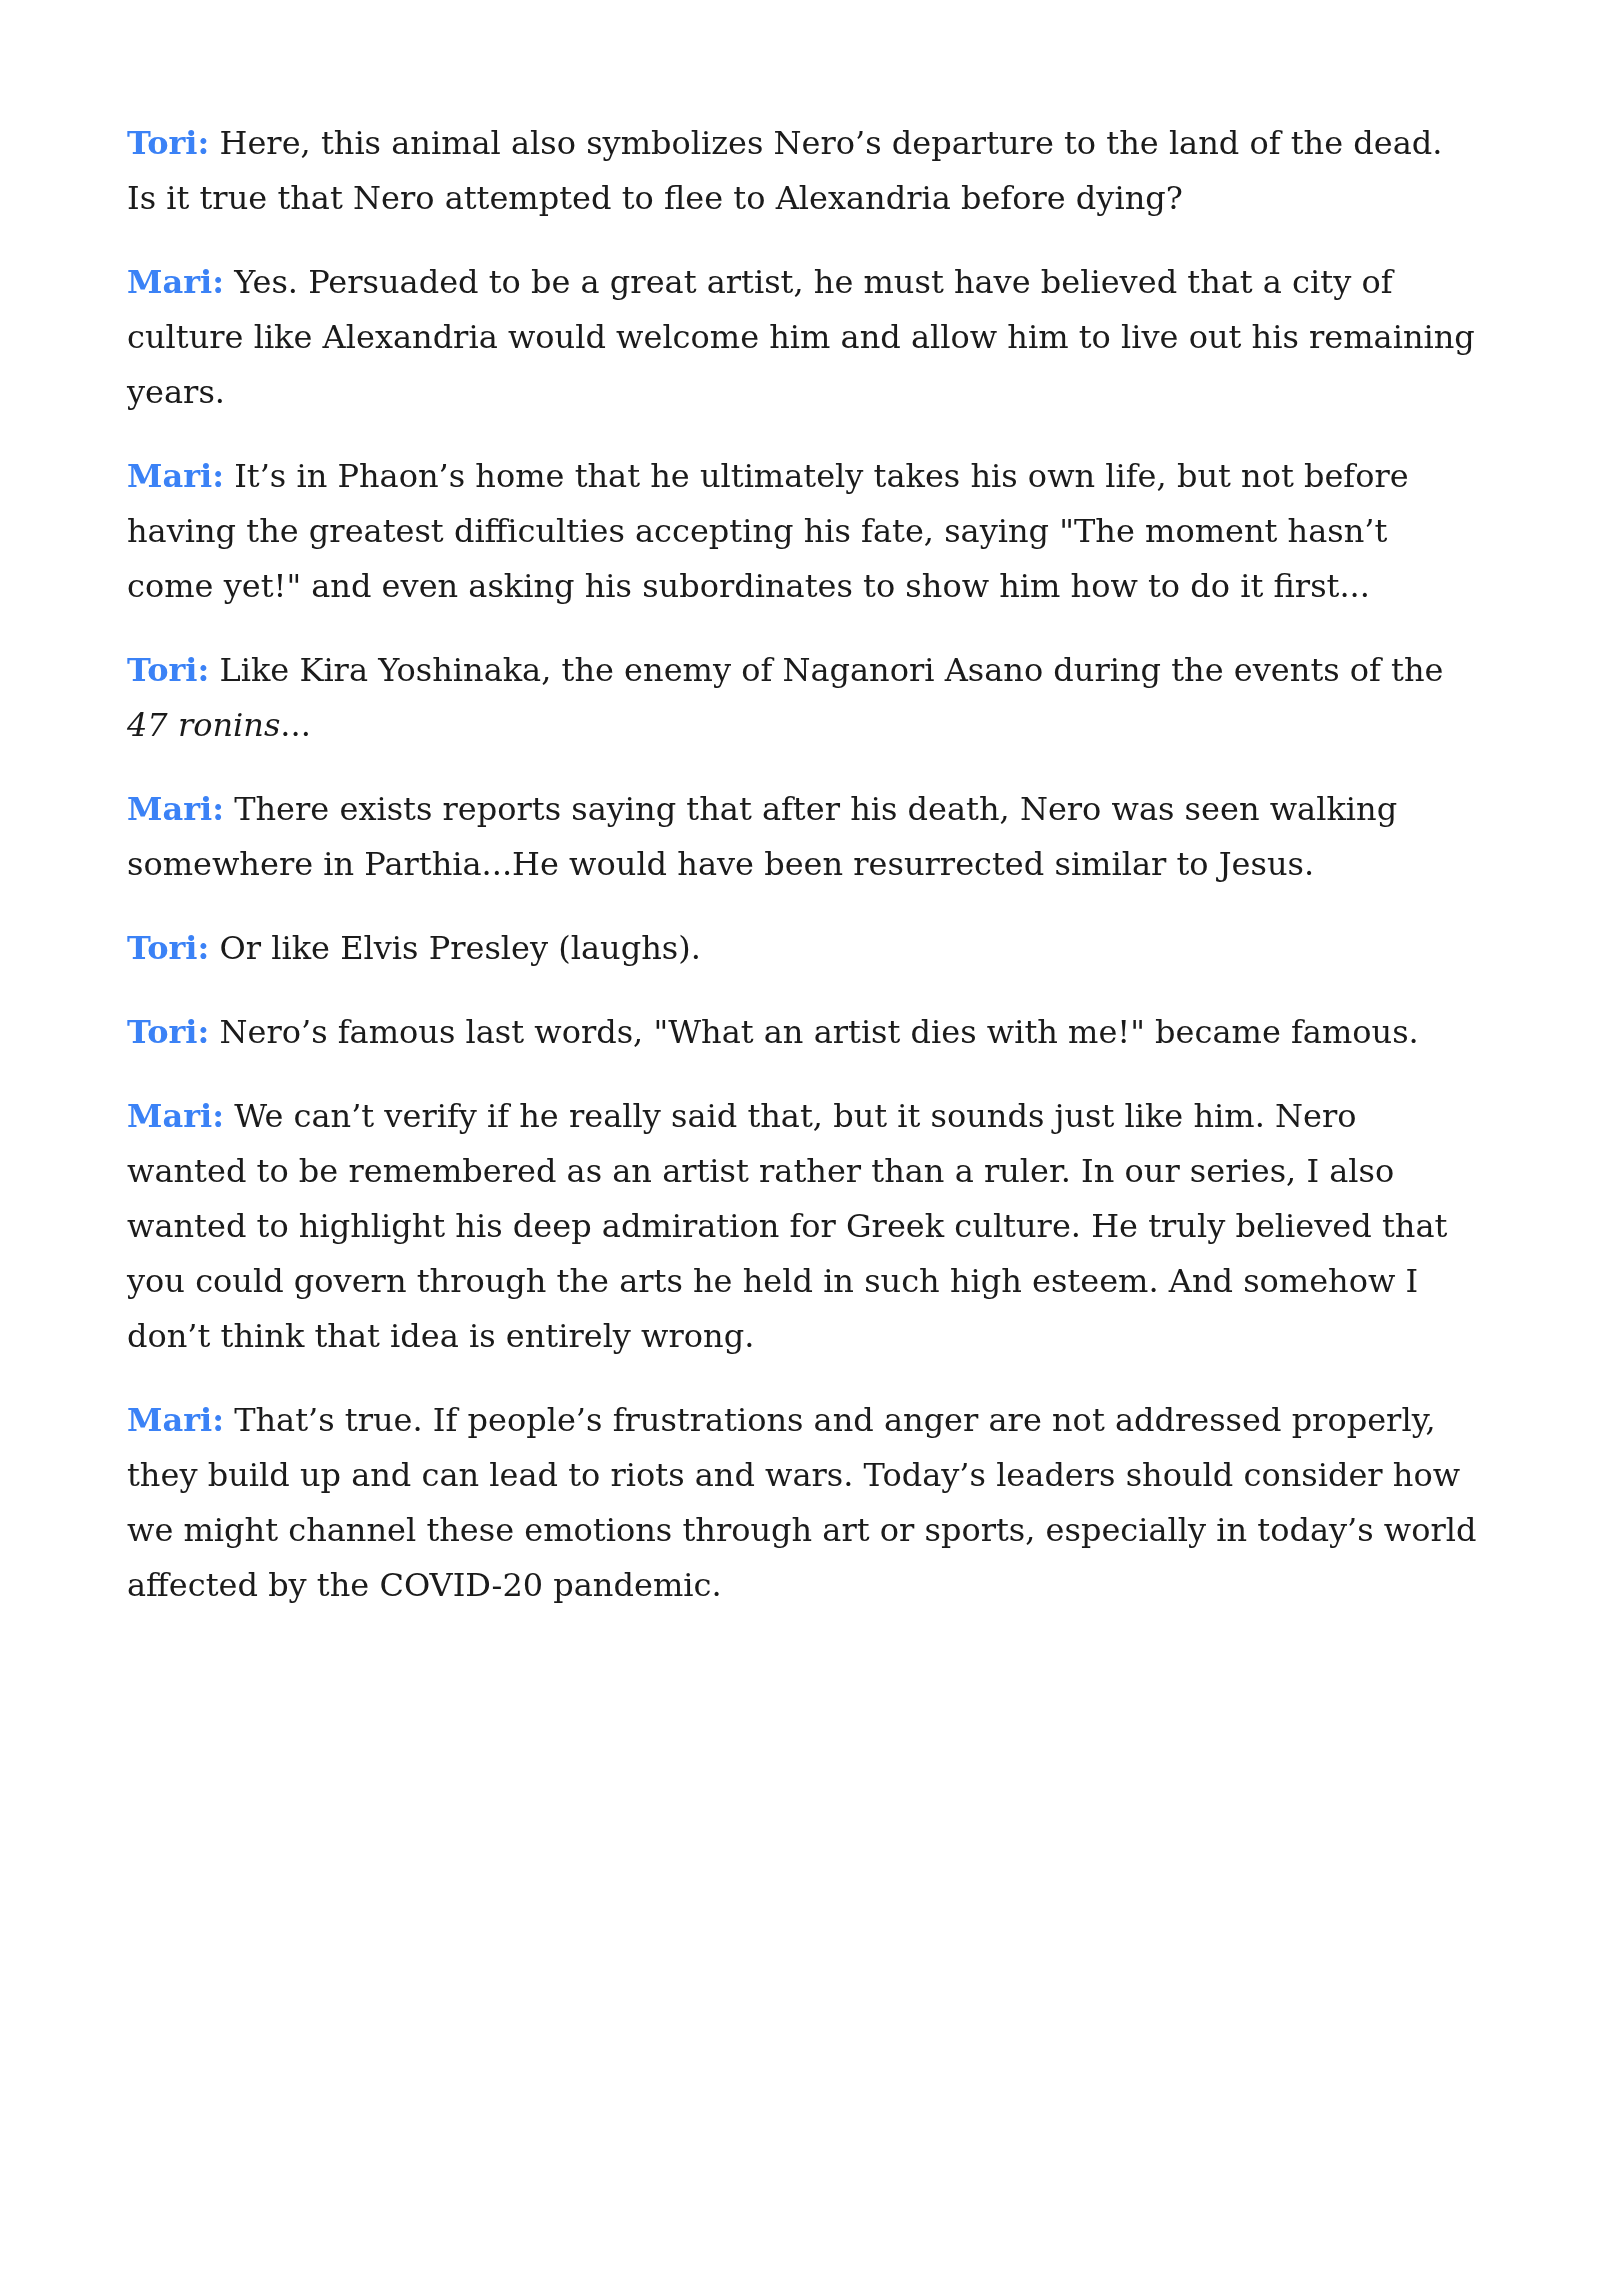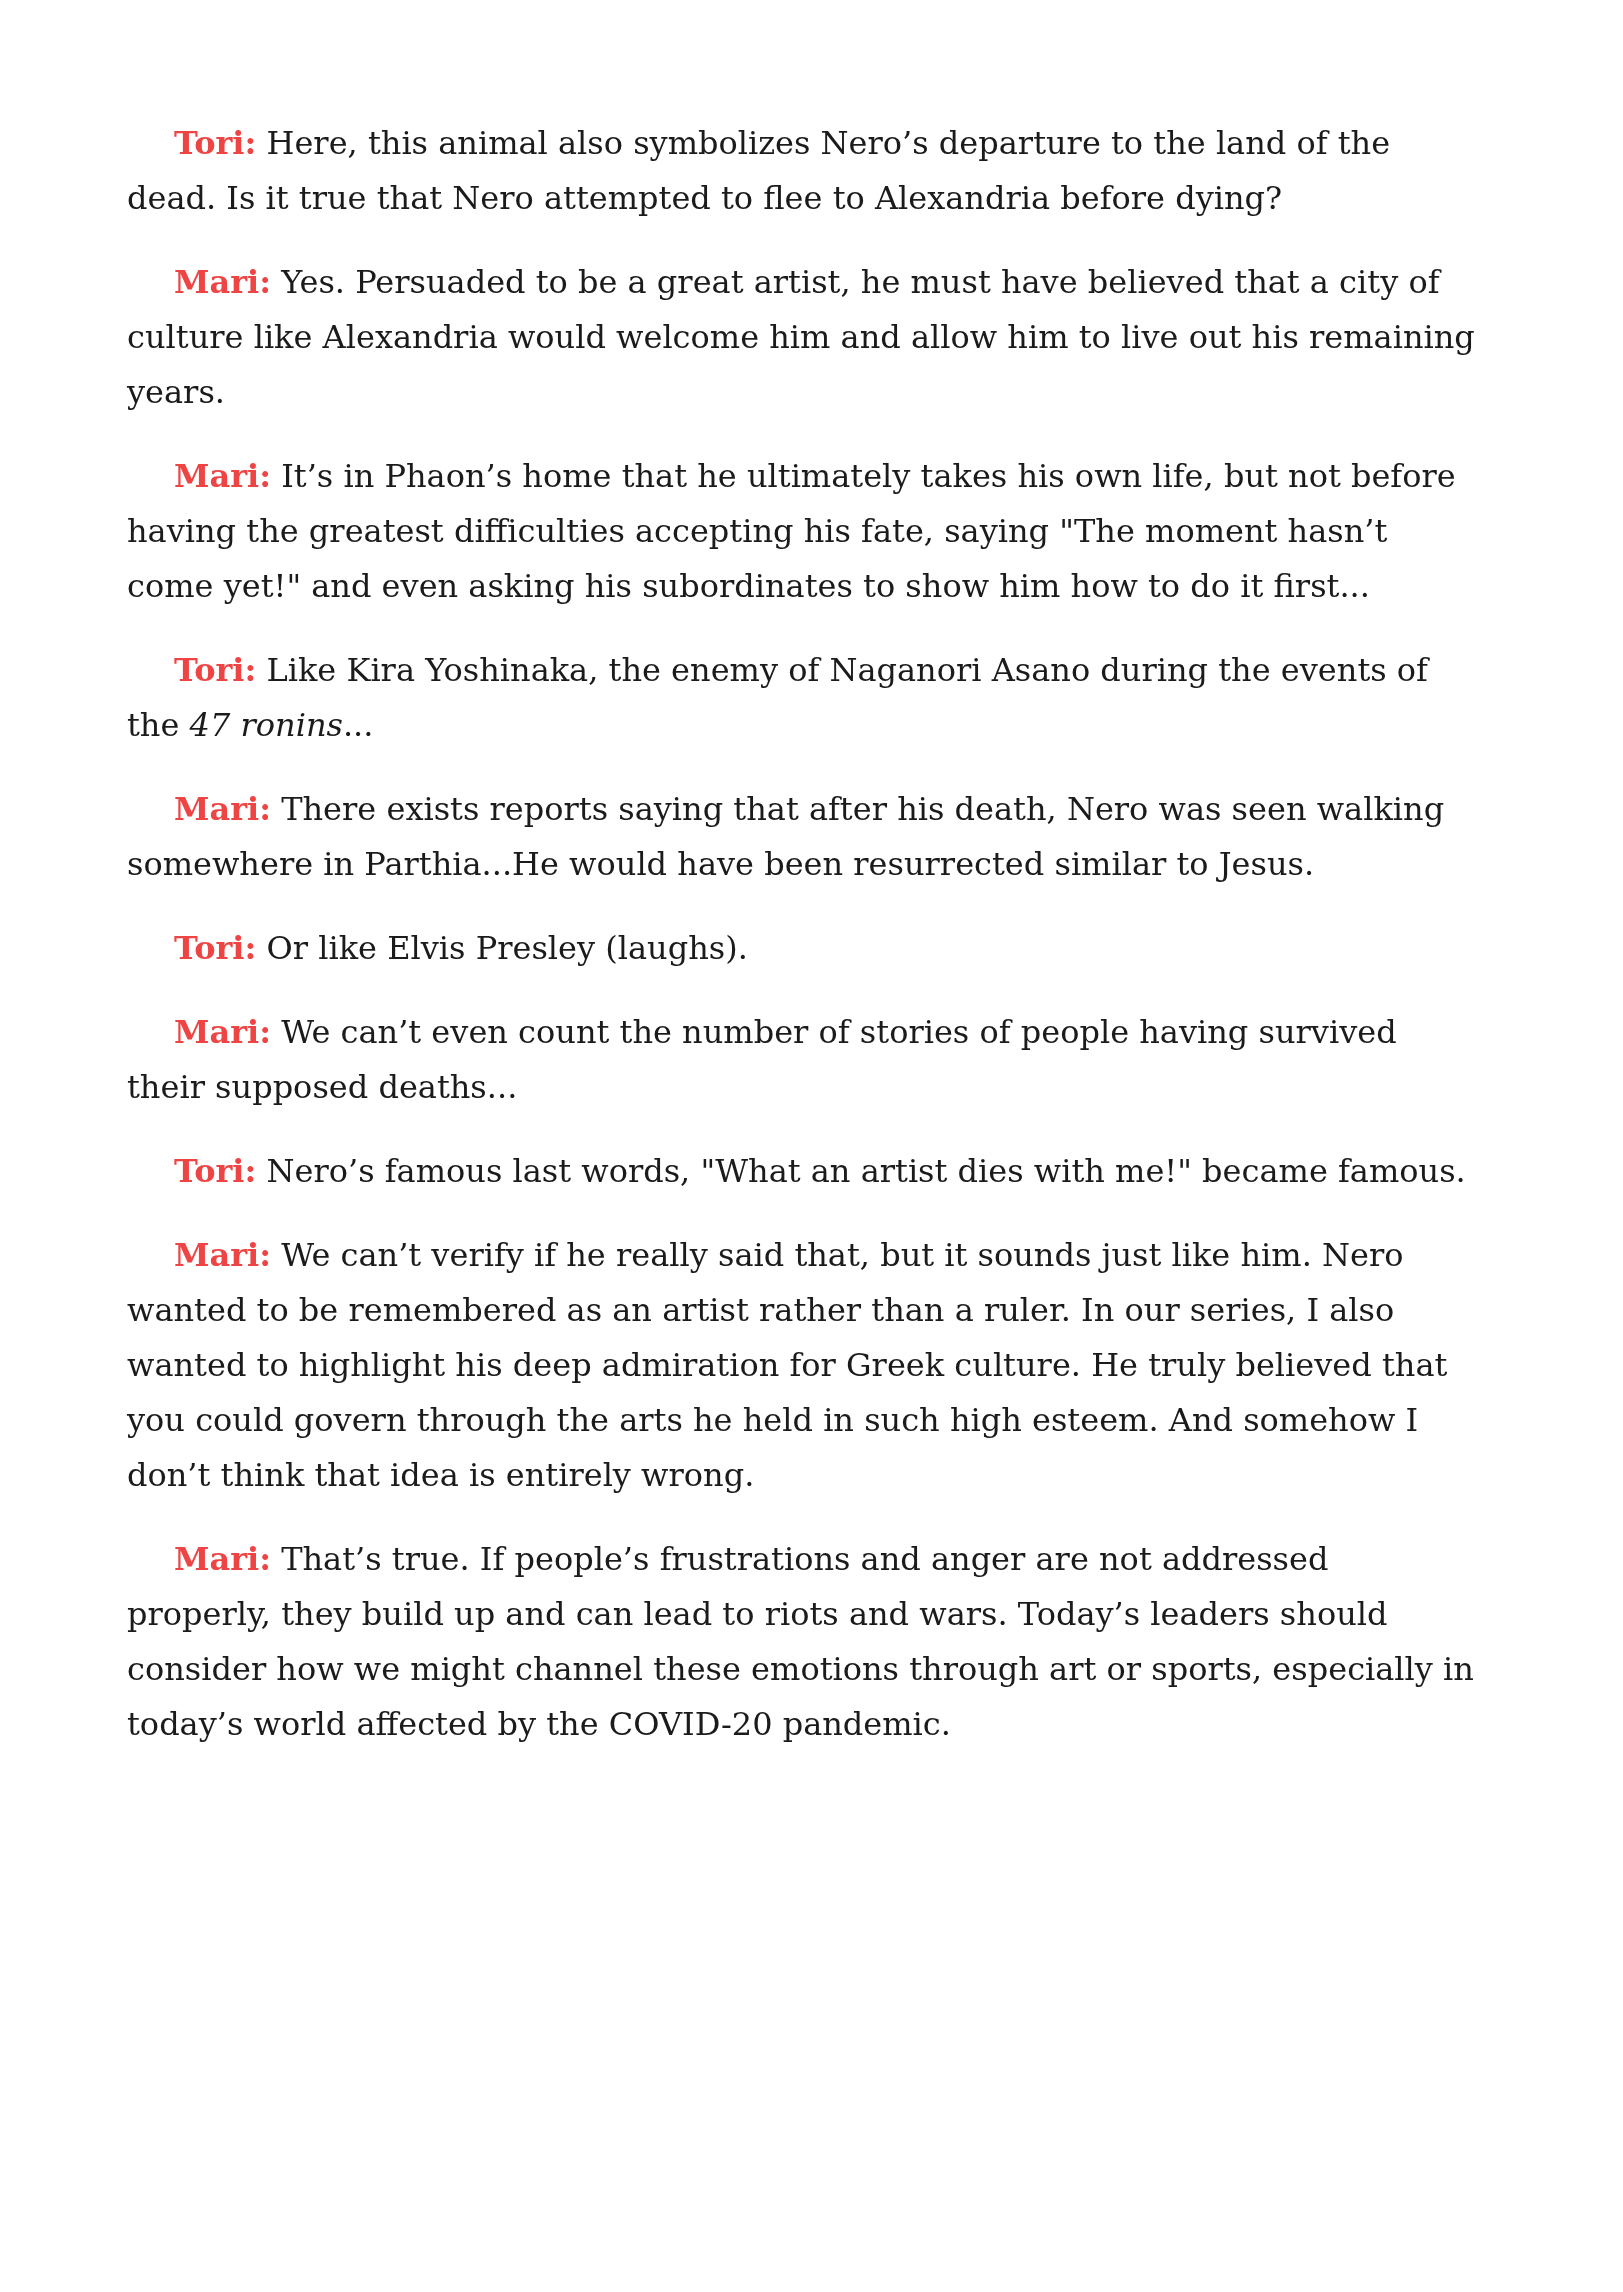--- a/index.html
+++ b/index.html
@@ -31,38 +31,36 @@
     margin: 0 0 29px 0;
     font-size: 32px;
     line-height: 55px;
     color: #1b1b1b;
     text-align: left;
     letter-spacing: 0px;
     word-spacing: 0px;
   }
   .para strong {
     font-weight: bold;
-    color: #ef4444;
-    margin-left: 47px;
+    color: #3b82f6;
   }
   .para em {
     font-style: italic;
     text-align: center;
   }
 </style>
 </head>
 <body>
 
 <div class="page">
   <article class="article" id="paragraphs-root">
       <p class="para"><strong>Tori:</strong><span> Here, this animal also symbolizes Nero’s departure to the land of the dead. Is it true that Nero attempted to flee to Alexandria before dying?</span></p>
       <p class="para"><strong>Mari:</strong><span> Yes. Persuaded to be a great artist, he must have believed that a city of culture like Alexandria would welcome him and allow him to live out his remaining years.</span></p>
       <p class="para"><strong>Mari:</strong><span> It’s in Phaon’s home that he ultimately takes his own life, but not before having the greatest difficulties accepting his fate, saying "The moment hasn’t come yet!" and even asking his subordinates to show him how to do it first...</span></p>
       <p class="para"><strong>Tori:</strong><span> Like Kira Yoshinaka, the enemy of Naganori Asano during the events of the </span><em>47 ronins</em><span>...</span></p>
       <p class="para"><strong>Mari:</strong><span> There exists reports saying that after his death, Nero was seen walking somewhere in Parthia...He would have been resurrected similar to Jesus.</span></p>
       <p class="para"><strong>Tori:</strong><span> Or like Elvis Presley (laughs).</span></p>
-      <p class="para"><strong>Mari:</strong><span> We can’t even count the number of stories of people having survived their supposed deaths...</span></p>
       <p class="para"><strong>Tori:</strong><span> Nero’s famous last words, "What an artist dies with me!" became famous.</span></p>
       <p class="para"><strong>Mari:</strong><span> We can’t verify if he really said that, but it sounds just like him. Nero wanted to be remembered as an artist rather than a ruler. In our series, I also wanted to highlight his deep admiration for Greek culture. He truly believed that you could govern through the arts he held in such high esteem. And somehow I don’t think that idea is entirely wrong.</span></p>
       <p class="para"><strong>Mari:</strong><span> That’s true. If people’s frustrations and anger are not addressed properly, they build up and can lead to riots and wars. Today’s leaders should consider how we might channel these emotions through art or sports, especially in today’s world affected by the COVID-20 pandemic.</span></p>
     </article>
 </div>
 
 
 </body></html>

